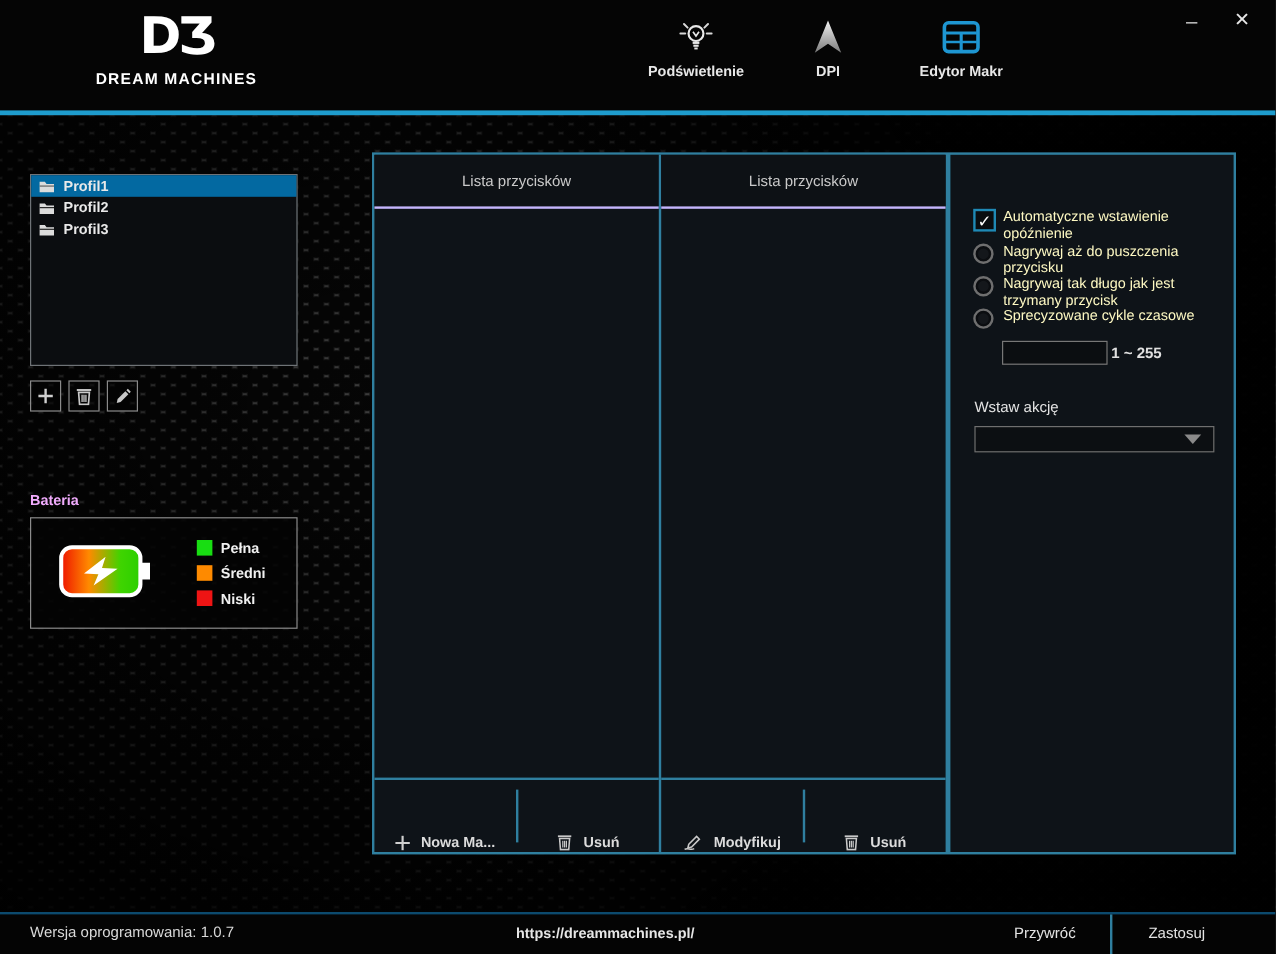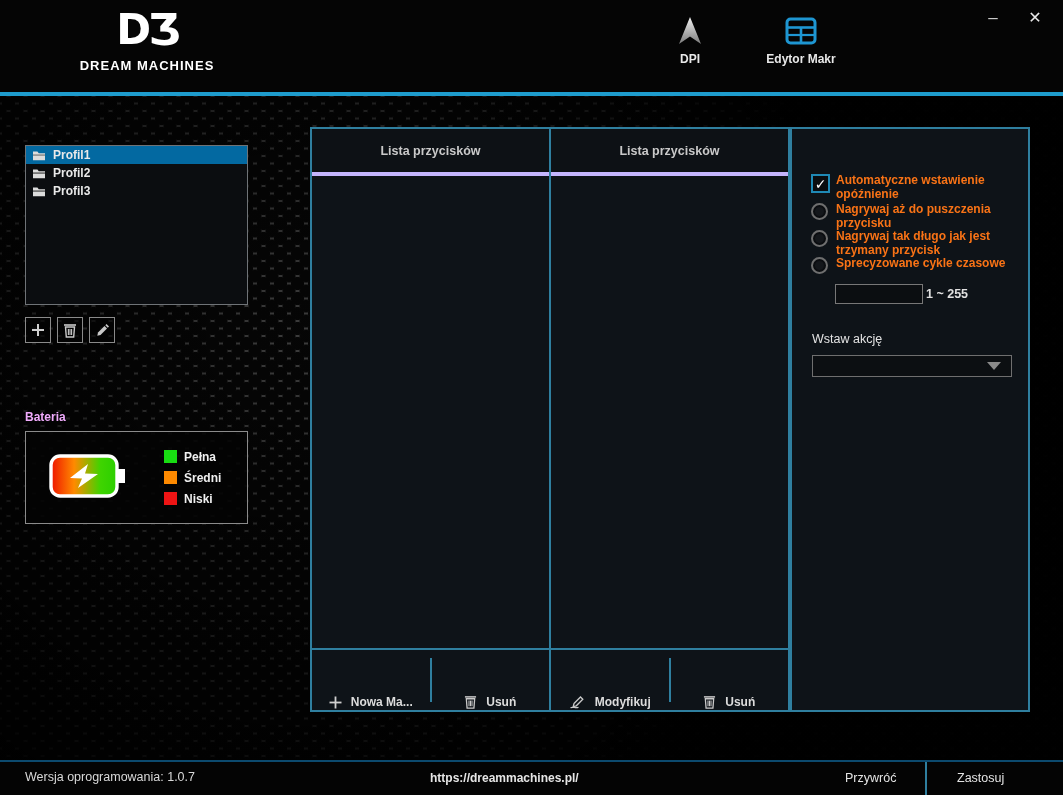--- a/index.html
+++ b/index.html
@@ -48,34 +48,34 @@
   .battery-ico{position:absolute;left:22px;top:18px}
   .legend{position:absolute;left:138px;top:14px}
   .legend-row{display:flex;align-items:center;gap:7px;height:21px}
   .legend-swatch{width:13px;height:13px}
   .legend-lbl{font-size:12px;font-weight:bold;color:#f0f0f0}
   
   .macro-table{position:absolute;left:310px;top:127px;width:480px;height:585px;z-index:3;
     background:#0e1318;border:2px solid #2f7f9f;box-sizing:border-box;display:flex}
   .mcol{flex:1;display:flex;flex-direction:column}
   .mcol + .mcol{border-left:2px solid #2f7f9f}
-  .mcol-header{height:43px;border-bottom:4px solid #c4b5fd;display:flex;align-items:center;justify-content:center;
-    font-size:12.5px;font-weight:bold;color:#c9c9c9;background:#0d1115}
+  .mcol-header{height:43px;border-bottom:2px solid #c4b5fd;display:flex;align-items:center;justify-content:center;
+    font-size:12.5px;font-weight:normal;color:#c9c9c9;background:#0d1115}
   .mcol-body{flex:1}
   .mcol-footer{height:60px;border-top:2px solid #2f7f9f;display:flex;align-items:center}
   .tbl-btn{flex:1;height:100%;display:flex;align-items:flex-end;justify-content:center;gap:9px;
     font-size:12px;font-weight:bold;color:#dcdcdc;background:transparent;border:none}
   .vsep{width:2px;height:44px;background:#2f7f9f}
   
   .options{position:absolute;left:790px;top:127px;width:240px;height:585px;z-index:3;
     background:#0e1318;border:2px solid #2f7f9f;box-sizing:border-box}
   .checkbox{position:absolute;left:19px;top:45px;width:15px;height:15px;border:2px solid #1f89b5;
     background:#0a0d10;display:flex;align-items:center;justify-content:center}
   .checkbox .check{color:#fff;font-size:14px;line-height:14px;font-weight:bold}
-  .opt-lbl{position:absolute;left:44px;width:182px;font-size:12px;font-weight:bold;color:#f97316;line-height:13.5px}
+  .opt-lbl{position:absolute;left:44px;width:182px;font-size:12px;font-weight:normal;color:#fef9c3;line-height:13.5px}
   .radio{position:absolute;left:19px;width:13px;height:13px;border-radius:50%;
     border:2px solid #6f6f6f;background:#14171b;box-shadow:inset 0 0 0 2px #0b0d10}
   .cycles-input{position:absolute;left:43px;top:155px;width:78px;height:18px;
     background:#0b0e11;border:1px solid #777;color:#eee;font-size:12px;padding:0 4px}
   .cycles-hint{position:absolute;left:134px;top:158px;font-size:12.5px;font-weight:bold;color:#e0e0e0}
   .wstaw-lbl{position:absolute;left:20px;top:203px;font-size:12.5px;font-weight:normal;color:#e3e3e3}
   .dropdown{position:absolute;left:20px;top:226px;width:200px;height:22px;box-sizing:border-box;
     background:#0c0f12;border:1px solid #6f6f6f;display:flex;align-items:center;justify-content:flex-end;padding-right:10px}
   .caret{width:0;height:0;border-left:7px solid transparent;border-right:7px solid transparent;border-top:8px solid #8a8a8a}
   .opt-footer{position:absolute;left:0;right:0;bottom:0;height:60px;border-top:2px solid #2f7f9f;
@@ -94,20 +94,38 @@
 </style>
 </head>
 <body>
 
 <div class="titlebar">
   <div class="logo">
     <div class="logo-mono">DƷ</div>
     <div class="logo-name">DREAM MACHINES</div>
   </div>
 
+  <div class="nav-item nav-podswietlenie">
+    <div class="ico">
+      <svg width="30" height="30" viewBox="0 0 30 30">
+        <g stroke="#d8d8d8" stroke-width="1.7" stroke-linecap="round">
+          <line x1="2" y1="12" x2="6" y2="12"></line>
+            <line x1="24" y1="12" x2="28" y2="12"></line>
+          <line x1="5" y1="4" x2="8" y2="7"></line>
+            <line x1="25" y1="4" x2="22" y2="7"></line>
+        </g>
+        <circle cx="15" cy="12" r="6.2" fill="none" stroke="#e8e8e8" stroke-width="1.8"></circle>
+        <path d="M12.5 10.5 L15 14 L17.5 10.5" fill="none" stroke="#e8e8e8" stroke-width="1.4"></path>
+        <rect x="12.2" y="18.6" width="5.6" height="2" fill="#e8e8e8"></rect>
+        <rect x="12.8" y="21.2" width="4.4" height="1.8" fill="#e8e8e8"></rect>
+        <rect x="13.6" y="23.6" width="2.8" height="1.6" fill="#e8e8e8"></rect>
+      </svg>
+    </div>
+    <div class="lbl">Podświetlenie</div>
+  </div>
 
   <div class="nav-item nav-dpi">
     <div class="ico">
       <svg width="26" height="30" viewBox="0 0 26 30">
         <defs>
             <linearGradient id="ag" x1="0" y1="0" x2="0" y2="1">
           <stop offset="0" stop-color="#f2f2f2"></stop>
               <stop offset="1" stop-color="#7b7b7b"></stop>
         </linearGradient>
           </defs>

